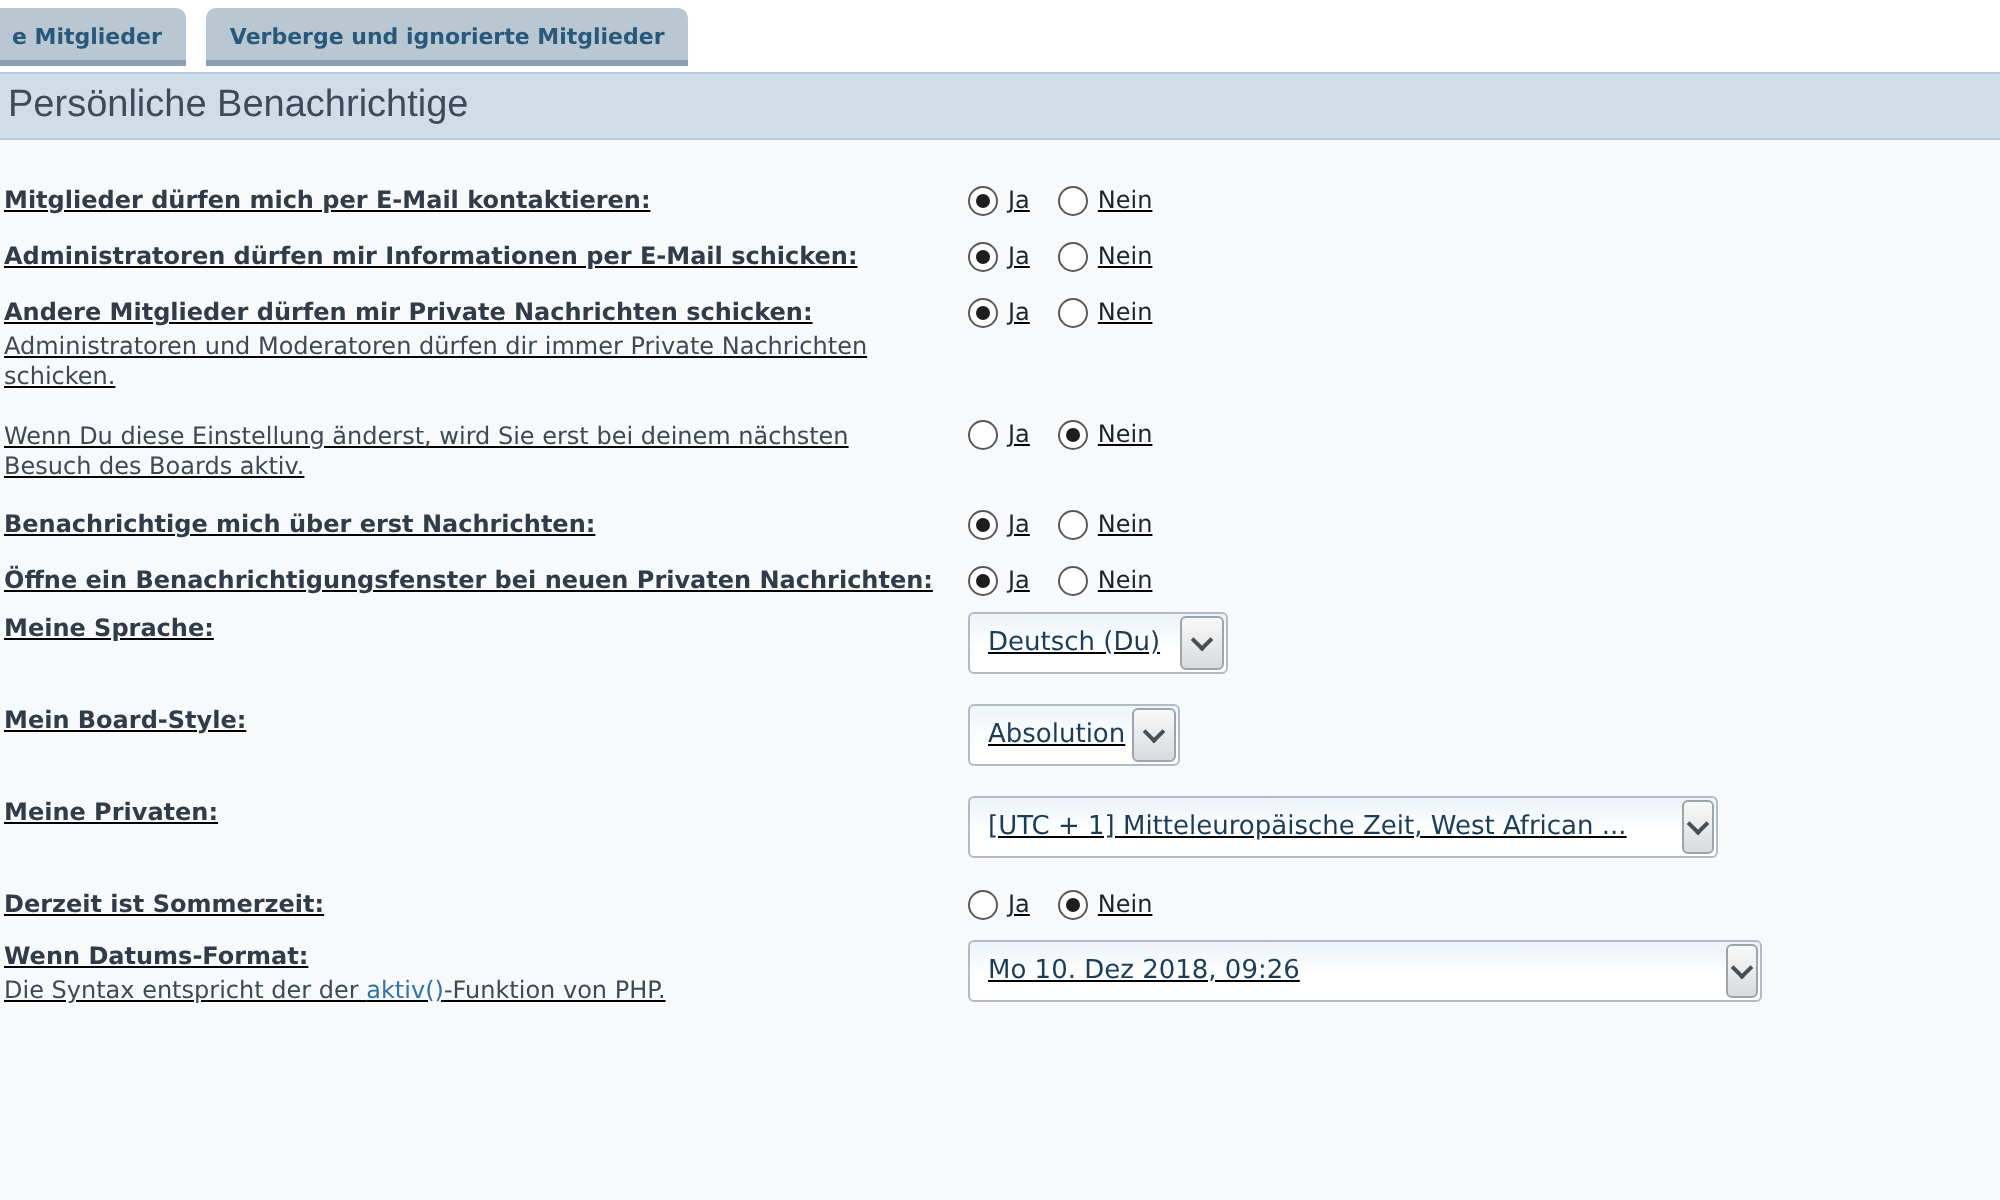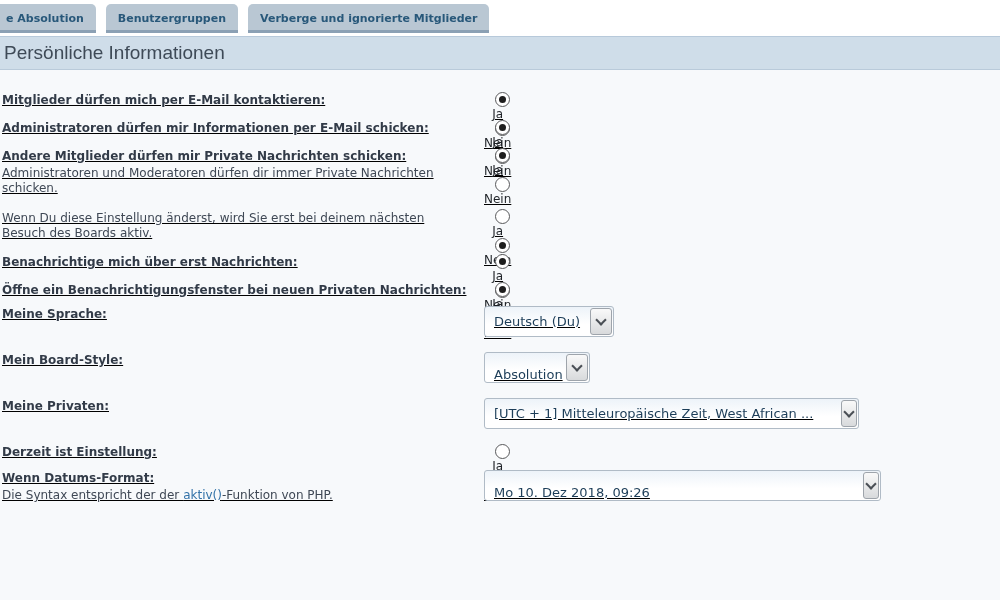--- a/index.html
+++ b/index.html
@@ -33,21 +33,21 @@
   .row:nth-child(3),.row:nth-child(4){margin-bottom:13px;}
   .row:nth-child(6){margin-bottom:8px;}
   .row:nth-child(7),.row:nth-child(8),.row:nth-child(9){margin-bottom:15px;}
   .row:nth-child(10){margin-bottom:10px;}
   .label-col{width:468px;flex:none;}
   .flabel{font-size:12px;font-weight:bold;color:#323b48;line-height:16px;}
   .fnote{font-size:12px;color:#3f4855;line-height:15px;margin-top:2px;}
   .fnote a{color:#3272a8;text-decoration:none;cursor:pointer;}
   .field-col{margin-left:14px;flex:none;}
   
-  .radio-group{display:flex;align-items:center;height:16px;font-size:12px;color:#1f2328;flex-direction:column;}
+  .radio-group{display:flex;align-items:center;height:16px;font-size:12px;color:#1f2328;}
   .radio{
     width:13px;height:13px;border:1px solid #58595b;border-radius:50%;
     background:#fff;margin-right:5px;display:inline-flex;align-items:center;
     justify-content:center;cursor:pointer;flex:none;
   }
   .radio.checked::after{content:"";width:7px;height:7px;border-radius:50%;background:#1e1e1e;}
   .radio-label{margin-right:14px;}
   
   .select{
     height:31px;border:1px solid #b0bbc6;border-radius:3px;
@@ -75,27 +75,26 @@
     border-radius:4px 4px 0 0;color:#6e8cab;font-weight:bold;font-size:13px;
     padding:6px 16px 0;margin-top:5px;height:30px;box-sizing:border-box;
     cursor:pointer;font-family:"DejaVu Sans",sans-serif;
   }
   .black-footer{background:#201c1f;height:40px;position:relative;z-index:5;}
 </style>
 </head>
 <body>
 
 <div class="tabbar">
-    <div class="tab first">e Absolution</div>
-    <div class="tab">Benutzergruppen</div>
+    <div class="tab first">e Mitglieder</div>
     <div class="tab">Verberge und ignorierte Mitglieder</div>
   </div>
 
 <div class="header-band">
-  <h1 class="title">Persönliche Informationen</h1>
+  <h1 class="title">Persönliche Benachrichtige</h1>
 </div>
 
 <div class="content">
     <div class="row">
       <div class="label-col">
         <div class="flabel">Mitglieder dürfen mich per E-Mail kontaktieren:</div>
       </div>
       <div class="field-col">
         <div class="radio-group">
           <span class="radio checked"></span>
@@ -182,21 +181,21 @@
             <span class="chev"></span>
           </span>
         </div>
       </div>
     </div>
     <div class="row">
       <div class="label-col">
         <div class="flabel">Mein Board-Style:</div>
       </div>
       <div class="field-col">
-        <div class="select" style="width: 106px; align-items: flex-end;">
+        <div class="select" style="width: 106px;">
           <span class="select-value">Absolution</span>
           <span class="select-btn">
             <span class="chev"></span>
           </span>
         </div>
       </div>
     </div>
     <div class="row">
       <div class="label-col">
         <div class="flabel">Meine Privaten:</div>
@@ -205,38 +204,38 @@
         <div class="select wide" style="width: 375px;">
           <span class="select-value">[UTC + 1] Mitteleuropäische Zeit, West African ...</span>
           <span class="select-btn">
             <span class="chev"></span>
           </span>
         </div>
       </div>
     </div>
     <div class="row">
       <div class="label-col">
-        <div class="flabel">Derzeit ist Einstellung:</div>
+        <div class="flabel">Derzeit ist Sommerzeit:</div>
       </div>
       <div class="field-col">
         <div class="radio-group">
           <span class="radio"></span>
           <span class="radio-label">Ja</span>
           <span class="radio checked"></span>
           <span class="radio-label">Nein</span>
         </div>
       </div>
     </div>
     <div class="row">
       <div class="label-col">
         <div class="flabel">Wenn Datums-Format:</div>
         <div class="fnote">Die Syntax entspricht der der <a>aktiv()</a>-Funktion von PHP.</div>
       </div>
       <div class="field-col">
-        <div class="select wide" style="width: 397px; align-items: flex-end;">
+        <div class="select wide" style="width: 397px;">
           <span class="select-value">Mo 10. Dez 2018, 09:26</span>
           <span class="select-btn">
             <span class="chev"></span>
           </span>
         </div>
       </div>
     </div>
   </div>
 
 <div class="panel-footer">

